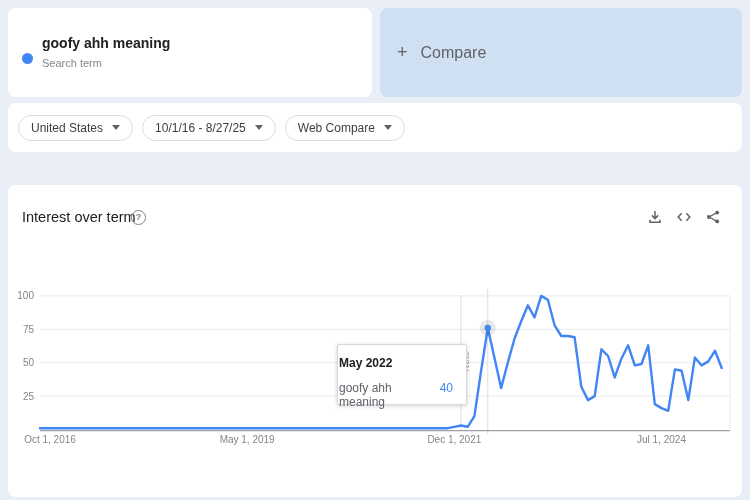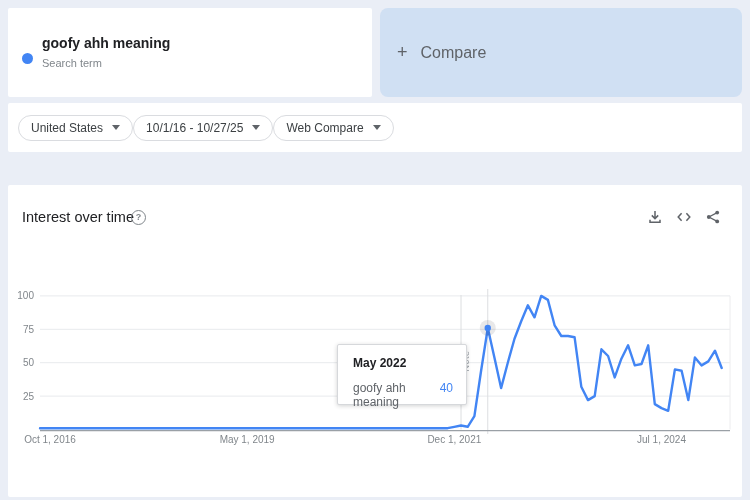--- a/index.html
+++ b/index.html
@@ -1,45 +1,45 @@
 <!DOCTYPE html>
 <html><head>
 <meta charset="utf-8">
 <style>
   html,body{margin:0;padding:0;}
   body{
     width:750px;height:500px;position:relative;overflow:hidden;
     background:#eaeef6;
     font-family:"Liberation Sans",sans-serif;
   }
-  .card{position:absolute;background:#fff;border-radius:2px;}
+  .card{position:absolute;background:#fff;border-radius:8px;}
   
   .term-card{left:8px;top:8px;width:364px;height:89px;}
   .term-dot{position:absolute;left:14px;top:45px;width:11px;height:11px;border-radius:50%;}
   .term-title{position:absolute;left:34px;top:27px;font-size:14px;font-weight:bold;color:#202124;}
   .term-sub{position:absolute;left:34px;top:49px;font-size:11px;color:#80868b;text-align:right;}
   
   .compare-card{position:absolute;left:380px;top:8px;width:362px;height:89px;border-radius:8px;display:flex;align-items:center;}
   .compare-plus{margin-left:17px;font-size:18px;color:#5f6368;font-weight:normal;}
   .compare-label{margin-left:13px;font-size:16px;color:#5f6368;}
   
-  .filter-bar{left:8px;top:103px;width:734px;height:49px;display:flex;align-items:center;gap:0;padding-left:10px;box-sizing:border-box;}
+  .filter-bar{left:8px;top:103px;width:734px;height:49px;display:flex;align-items:center;gap:9px;padding-left:10px;box-sizing:border-box;}
   .pill{height:26px;border:1px solid #dadce0;border-radius:14px;display:flex;align-items:center;padding:0 12px;font-size:12px;color:#3c4043;gap:9px;background:#fff;box-sizing:border-box;}
   .arrow{width:0;height:0;border-left:4px solid transparent;border-right:4px solid transparent;border-top:5px solid #5f6368;}
   
   .chart-card{left:8px;top:185px;width:734px;height:312px;}
   .chart-title{position:absolute;left:14px;top:24px;font-size:14.5px;color:#202124;}
   .help-icon{position:absolute;left:123px;top:25px;width:13px;height:13px;border:1.5px solid #80868b;border-radius:50%;color:#80868b;font-size:9px;line-height:13px;text-align:center;font-weight:bold;}
   .chart-actions{position:absolute;right:21px;top:24px;display:flex;gap:13px;align-items:center;}
   .chart-actions svg{display:block;}
   .plot{position:absolute;left:0;top:0;width:734px;height:312px;}
   .axis-label{font-size:10px;fill:#80868b;font-family:"Liberation Sans",sans-serif;}
   .note-label{font-size:9px;fill:#9aa0a6;font-family:"Liberation Sans",sans-serif;letter-spacing:.5px;}
   
-  .tooltip{position:absolute;left:329px;top:159px;width:130px;height:61px;background:#fff;border:1px solid #d6d8db;border-radius:2px;box-shadow:0 1px 4px rgba(32,33,36,.2);box-sizing:border-box;padding:11px 13px 0 15px;}
+  .tooltip{position:absolute;left:329px;top:159px;width:130px;height:61px;background:#fff;border:1px solid #d6d8db;border-radius:2px;box-shadow:0 1px 4px rgba(32,33,36,.2);box-sizing:border-box;padding:11px 13px 0 1px;}
   .tt-date{font-size:12px;font-weight:bold;color:#202124;}
   .tt-row{display:flex;justify-content:space-between;margin-top:11px;font-size:12px;}
   .tt-term{color:#5f6368;}
 </style>
 </head>
 <body>
 
 <div class="card term-card">
   <div class="term-dot" style="background: rgb(66, 133, 244);"></div>
   <div class="term-title">goofy ahh meaning</div>
@@ -50,31 +50,31 @@
   <span class="compare-plus">+</span>
   <span class="compare-label">Compare</span>
 </div>
 
 <div class="card filter-bar">
     <div class="pill">
       <span>United States</span>
       <span class="arrow"></span>
     </div>
     <div class="pill">
-      <span>10/1/16 - 10/27/25</span>
+      <span>10/1/16 - 8/27/25</span>
       <span class="arrow"></span>
     </div>
     <div class="pill">
       <span>Web Compare</span>
       <span class="arrow"></span>
     </div>
   </div>
 
 <div class="card chart-card">
-  <div class="chart-title">Interest over time</div>
+  <div class="chart-title">Interest over term</div>
   <div class="help-icon">?</div>
   <div class="chart-actions">
     <svg width="16" height="16" viewBox="0 0 16 16">
       <path d="M8 2v7.2M4.8 6.4L8 9.6l3.2-3.2" fill="none" stroke="#5f6368" stroke-width="1.5"></path>
       <path d="M3 10.8v2.4h10v-2.4" fill="none" stroke="#5f6368" stroke-width="1.5"></path>
     </svg>
     <svg width="16" height="16" viewBox="0 0 16 16">
       <path d="M5.6 4.2L2.2 8l3.4 3.8M10.4 4.2L13.8 8l-3.4 3.8" fill="none" stroke="#5f6368" stroke-width="1.5"></path>
     </svg>
     <svg width="16" height="16" viewBox="0 0 16 16">

